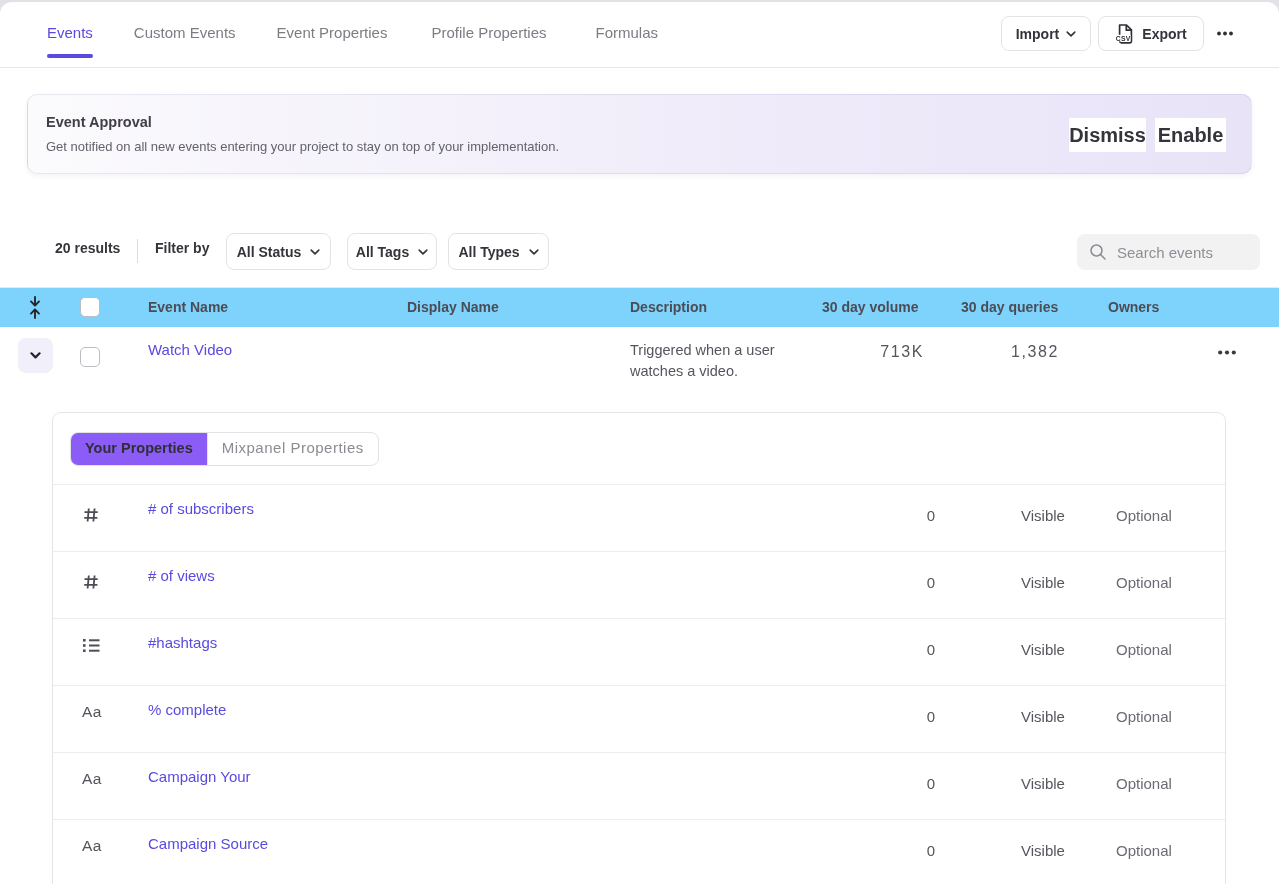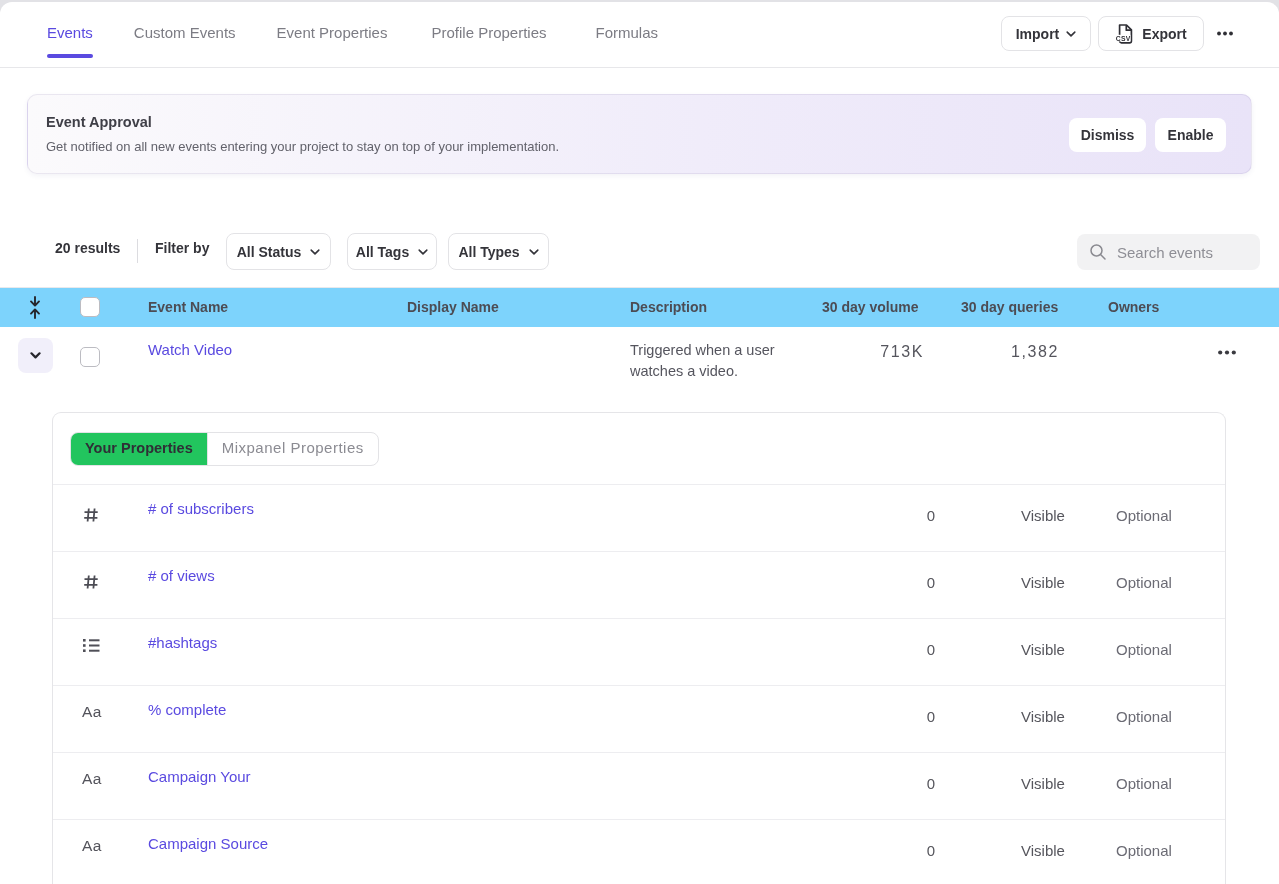--- a/index.html
+++ b/index.html
@@ -21,21 +21,21 @@
 .dotsvg { margin-left:13px; display:block; }
 .chev { width:10px; height:10px; display:inline-block; }
 
 
 .banner { position:absolute; left:27px; top:92px; width:1225px; height:80px; border-radius:10px;
   background:linear-gradient(90deg, #fbfafc 0%, #f0ecfa 55%, #e9e3f8 100%);
   border:1px solid rgba(120,110,160,0.13); box-shadow:0 2px 5px rgba(90,80,140,0.07); }
 .banner h3 { font-size:14.5px; color:#3f3f47; font-weight:700; position:absolute; left:18px; top:19px; }
 .banner p { font-size:13px; color:#62626b; position:absolute; left:18px; top:44px; }
 .banner .bbtns { position:absolute; right:25px; top:23px; display:flex; gap:9px; }
-.bbtn { background:#fff; border:none; border-radius:8px; height:34px; font-size:14px; color:#34343a; font-weight:700; display:flex; align-items:center; justify-content:center; }
+.bbtn { background:#fff; border:none; border-radius:0; height:34px; font-size:20px; color:#34343a; font-weight:700; display:flex; align-items:center; justify-content:center; }
 #b-dismiss { width:77px; }
 #b-enable { width:71px; }
 
 
 .filters { position:absolute; left:0; top:230px; width:100%; height:38px; }
 .f-results { position:absolute; left:55px; top:8px; font-size:14px; color:#34343a; font-weight:700; }
 .f-sep { position:absolute; left:137px; top:7px; width:1px; height:24px; background:#dcdce0; }
 .f-label { position:absolute; left:155px; top:8px; font-size:14px; color:#34343a; font-weight:700; }
 .drop { position:absolute; top:1px; height:37px; background:#fff; border:1px solid #e3e3e6; border-radius:8px; display:flex; align-items:center; justify-content:center; gap:9px; font-size:14px; color:#34343a; font-weight:700; }
 #d-status { left:226px; width:105px; }
@@ -54,21 +54,21 @@
 .link { color:#5a4ae0; font-size:15px; }
 .desc { position:absolute; left:630px; top:13px; font-size:14.5px; color:#55555e; line-height:21px; }
 .num { position:absolute; font-size:16px; color:#55555d; letter-spacing:1.6px; }
 
 
 .propcard { position:absolute; left:52px; top:410px; width:1174px; height:475px; border:1px solid #e5e5e8; border-bottom:none; border-radius:9px 9px 0 0; background:#fff; }
 .seg { position:absolute; left:17px; top:19px; height:34px; display:flex; border:1px solid #e3e3e6; border-radius:8px; overflow:hidden; background:#fff; }
 .seg .s { height:100%; display:flex; align-items:center; padding:0 14px; font-size:14.5px; color:#8b8b92; font-weight:500; }
 .seg .s span { position:relative; top:-1.5px; }
 .seg .s:not(.on) { letter-spacing:0.5px; font-size:15px; }
-.seg .s.on { background:#22c55e; color:#2f2f36; font-weight:700; border-right:1px solid #e3e3e6; }
+.seg .s.on { background:#8b5cf6; color:#2f2f36; font-weight:700; border-right:1px solid #e3e3e6; }
 .prow { position:absolute; left:0; width:100%; height:67px; border-top:1px solid #ededf0; }
 .picon { position:absolute; left:29px; top:16px; width:19px; height:22px; color:#53535b; }
 .pname { position:absolute; left:95px; top:15px; font-size:15px; color:#5a4ae0; }
 .pzero { position:absolute; left:844px; width:38px; top:22px; text-align:right; font-size:15px; color:#55555c; }
 .pvis { position:absolute; left:968px; top:22px; font-size:15px; color:#55555c; }
 .popt { position:absolute; left:1063px; top:22px; font-size:15px; color:#6b6b74; }
 .aa { font-size:15.5px; color:#53535b; letter-spacing:0.5px; }
 </style>
 </head>
 <body>

